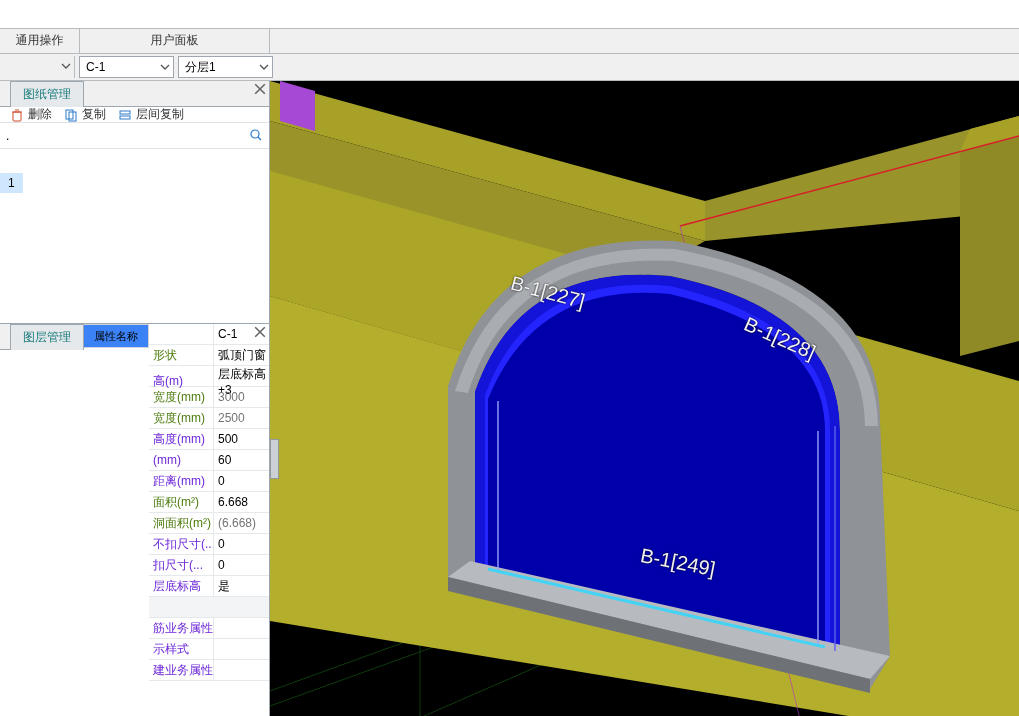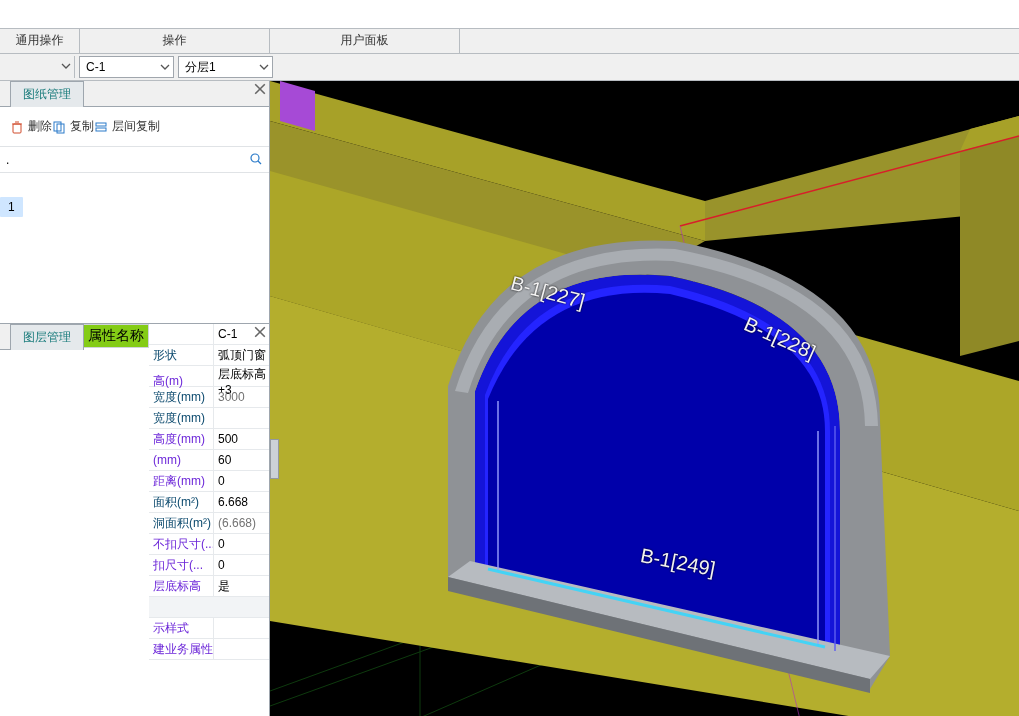--- a/index.html
+++ b/index.html
@@ -37,21 +37,21 @@
   .upper-panel { flex: 0 0 243px; display: flex; flex-direction: column; border-bottom: 1px solid #9ea6ae; position: relative; }
   .panel-close { position: absolute; right: 3px; top: 2px; width: 12px; height: 12px; cursor: pointer; }
   .tab-strip { height: 26px; background: #f0f0f0; border-bottom: 1px solid #9ea6ae; display: flex; align-items: flex-start; padding-left: 10px;}
   .tab {
     background: #e5e9ec; border: 1px solid #9ea6ae; border-bottom: none; padding: 4px 12px; font-size: 12px;
     color: #4a6; cursor: pointer;
   }
   .tab.teal { color: #1b7c7c; }
 
   .toolbar-row {
-    height: 40px; border-bottom: 1px solid #e0e3e6; display: flex; align-items: center; gap: 0;
+    height: 16px; border-bottom: 1px solid #e0e3e6; display: flex; align-items: center; gap: 12px;
     padding-left: 10px; font-size: 12px; color: #333;
   }
   .tb-btn { display: inline-flex; align-items: center; gap: 4px; cursor: pointer; color: #333; }
   .tb-btn svg { width: 14px; height: 14px; }
 
   .search-row {
     height: 26px; border-bottom: 1px solid #e0e3e6; display: flex; align-items: center; padding: 0 6px;
     position: relative;
   }
   .search-row input {
@@ -62,31 +62,31 @@
   .tree-area { flex: 1; background: #fff; padding-top: 24px; position: relative; }
   .tree-item {
     background: #cfe6ff; padding: 3px 8px; font-size: 12px; display: inline-block; margin-left: 0; border-radius: 1px;
     cursor: pointer;
   }
 
   
   .lower-panel { flex: 1; display: flex; flex-direction: row; position: relative; min-height: 0; }
   .lower-panel .panel-close { top: 2px; }
   .prop-header {
-    display: grid; grid-template-columns: 65px 1fr; height: 24px; background: #84cc16;
-    border-top: 1px solid #cfd4d9; border-bottom: 1px solid #cfd4d9; font-size: 14px;
+    display: grid; grid-template-columns: 65px 1fr; height: 24px; background: #3b82f6;
+    border-top: 1px solid #cfd4d9; border-bottom: 1px solid #cfd4d9; font-size: 11px;
   }
   .prop-header > div { display: flex; align-items: center; justify-content: center; border-right: 1px solid #cfd4d9; }
   .prop-body { overflow-y: auto; flex: 1; }
   .prop-row {
     display: grid; grid-template-columns: 65px 1fr; height: 21px; border-bottom: 1px solid #e6e9ec;
     font-size: 12px;
   }
   .prop-row .k { padding-left: 4px; display: flex; align-items: center; color: #6d28d9; border-right: 1px solid #e6e9ec; overflow: hidden; white-space: nowrap; }
-  .prop-row .k.blue { color: #0c4a6e; }
+  .prop-row .k.blue { color: #4d7c0f; }
   .prop-row .v { padding-left: 4px; display: flex; align-items: center; color: #000; }
   .prop-row .v.gray { color: #737373; }
   .prop-row.section { background: #f2f4f6; }
   .prop-row.section .k { grid-column: 1 / span 2; border-right: none; }
 
   
   .drag-handle { position: absolute; left: 270px; top: 411px; width: 9px; height: 40px; background: #ccd1d6; border:1px solid #93989e; z-index: 6; cursor: ew-resize; }
 
   
   .viewport {
@@ -100,21 +100,20 @@
     text-shadow: 0 0 2px #000; white-space: nowrap; pointer-events: none;
   }
 </style>
 </head>
 <body>
 
 <div class="app">
 
   <div class="menu-bar">
     <div class="menu-item">通用操作</div>
-    <div class="menu-item">操作</div>
     <div class="menu-item">用户面板</div>
   </div>
 
   <div class="dropdown-row">
     <div class="dd">
       <span></span>
       <span class="chev">
         <svg viewBox="0 0 10 10">
             <path d="M1 3 L5 7 L9 3" stroke="#555" fill="none" stroke-width="1.3"></path>
           </svg>
@@ -211,20 +210,21 @@
             <div class="prop-row">
               <div class="k">高(m)</div>
               <div class="v">层底标高+3</div>
             </div>
             <div class="prop-row">
               <div class="k blue">宽度(mm)</div>
               <div class="v gray">3000</div>
             </div>
             <div class="prop-row">
               <div class="k blue">宽度(mm)</div>
+              <div class="v gray">2500</div>
             </div>
             <div class="prop-row">
               <div class="k">高度(mm)</div>
               <div class="v">500</div>
             </div>
             <div class="prop-row">
               <div class="k">(mm)</div>
               <div class="v">60</div>
             </div>
             <div class="prop-row">
@@ -246,20 +246,24 @@
             <div class="prop-row">
               <div class="k">扣尺寸(...</div>
               <div class="v">0</div>
             </div>
             <div class="prop-row">
               <div class="k">层底标高</div>
               <div class="v">是</div>
             </div>
             <div class="prop-row section">
               <div class="k"></div>
+            </div>
+            <div class="prop-row">
+              <div class="k">筋业务属性</div>
+              <div class="v"></div>
             </div>
             <div class="prop-row">
               <div class="k">示样式</div>
               <div class="v"></div>
             </div>
             <div class="prop-row">
               <div class="k">建业务属性</div>
               <div class="v"></div>
             </div>
           </div>

